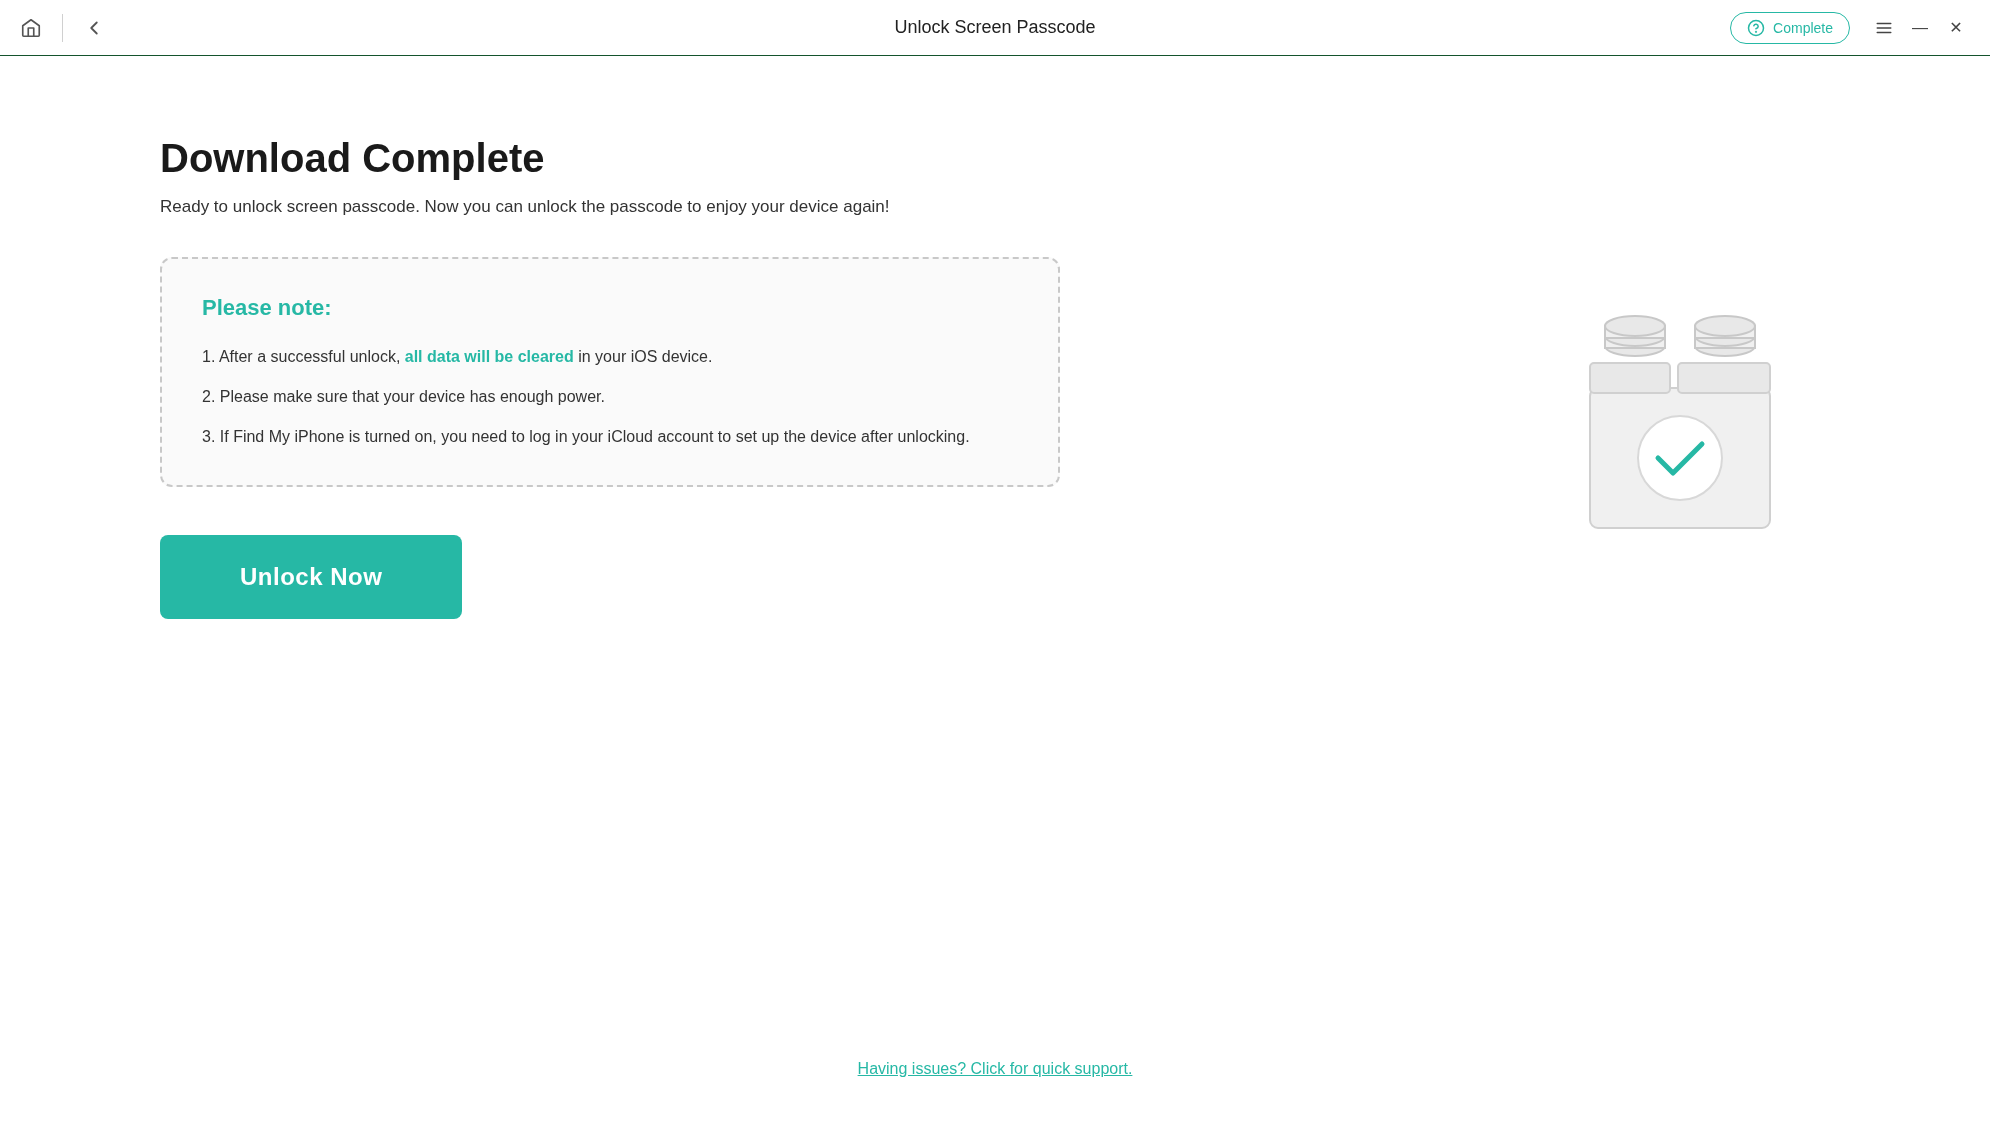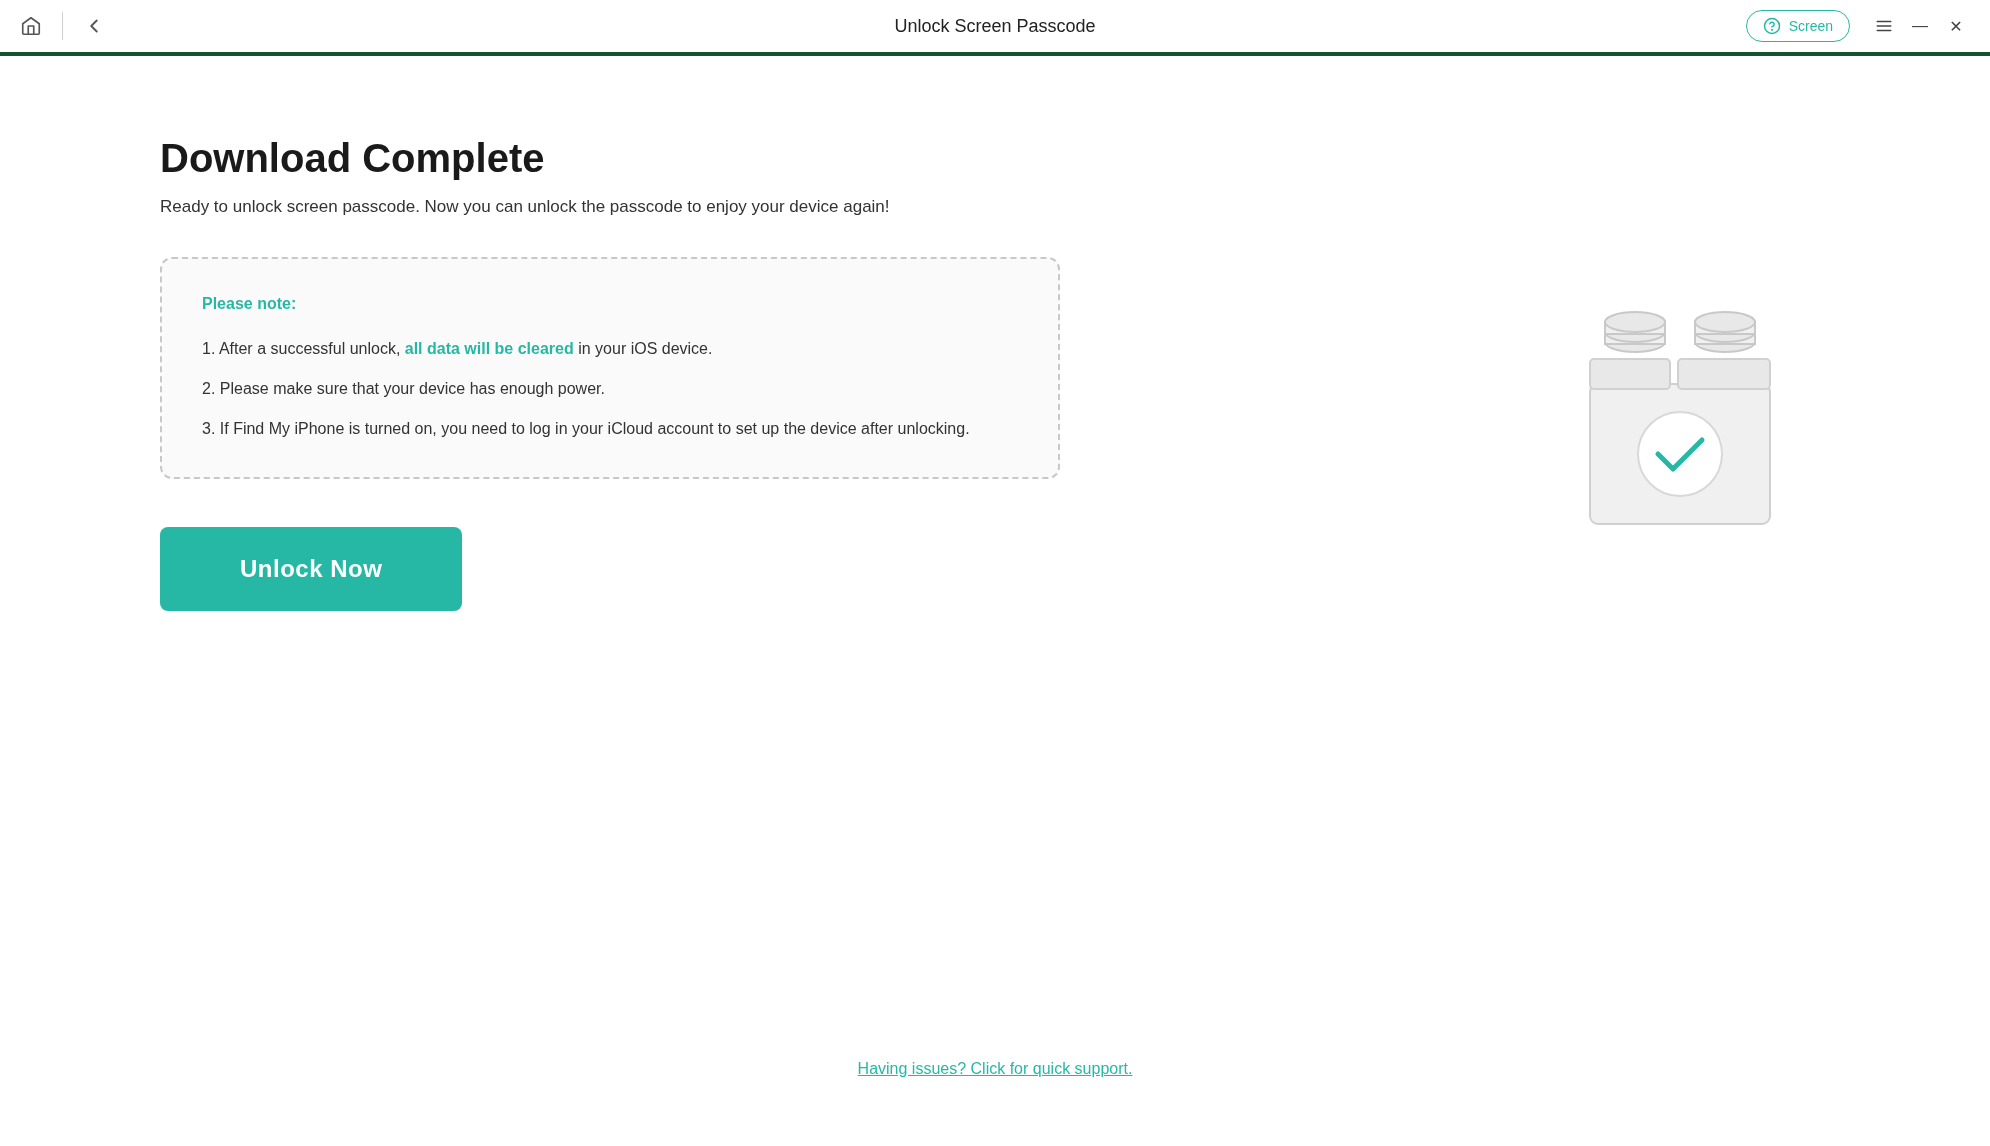--- a/index.html
+++ b/index.html
@@ -15,21 +15,21 @@
       height: 1146px;
       overflow: hidden;
       position: relative;
     }
 
     
     .title-bar {
       display: flex;
       align-items: center;
       height: 56px;
-      border-bottom: 4px solid #14532d;
+      border-bottom: 1px solid #14532d;
       padding: 0 20px;
       position: relative;
     }
 
     .title-bar-left {
       display: flex;
       align-items: center;
       gap: 20px;
     }
 
@@ -132,21 +132,21 @@
     .note-box {
       border: 2px dashed #c8c8c8;
       border-radius: 12px;
       padding: 36px 40px;
       margin-bottom: 48px;
       background: #fafafa;
     }
 
     .note-title {
       color: #26b8a5;
-      font-size: 16px;
+      font-size: 22px;
       font-weight: 600;
       margin-bottom: 20px;
     }
 
     .note-list {
       list-style: none;
       display: flex;
       flex-direction: column;
       gap: 16px;
       margin-top: 24px;
@@ -229,21 +229,21 @@
     <span>Unlock Screen Passcode</span>
   </div>
 
   <div class="title-bar-right">
     <button class="support-btn">
       <svg width="18" height="18" viewBox="0 0 24 24" fill="none" stroke="#26b8a5" stroke-width="2" stroke-linecap="round" stroke-linejoin="round">
         <circle cx="12" cy="12" r="10"></circle>
         <path d="M9.09 9a3 3 0 015.83 1c0 2-3 3-3 3"></path>
         <circle cx="12" cy="17" r="0.5" fill="#26b8a5"></circle>
       </svg>
-      <span>Screen</span>
+      <span>Complete</span>
     </button>
     <div class="window-controls">
       <div class="win-ctrl">
         <svg width="18" height="18" viewBox="0 0 24 24" fill="none" stroke="#444" stroke-width="2" stroke-linecap="round">
           <line x1="3" y1="6" x2="21" y2="6"></line>
           <line x1="3" y1="12" x2="21" y2="12"></line>
           <line x1="3" y1="18" x2="21" y2="18"></line>
         </svg>
       </div>
       <div class="win-ctrl">—</div>

